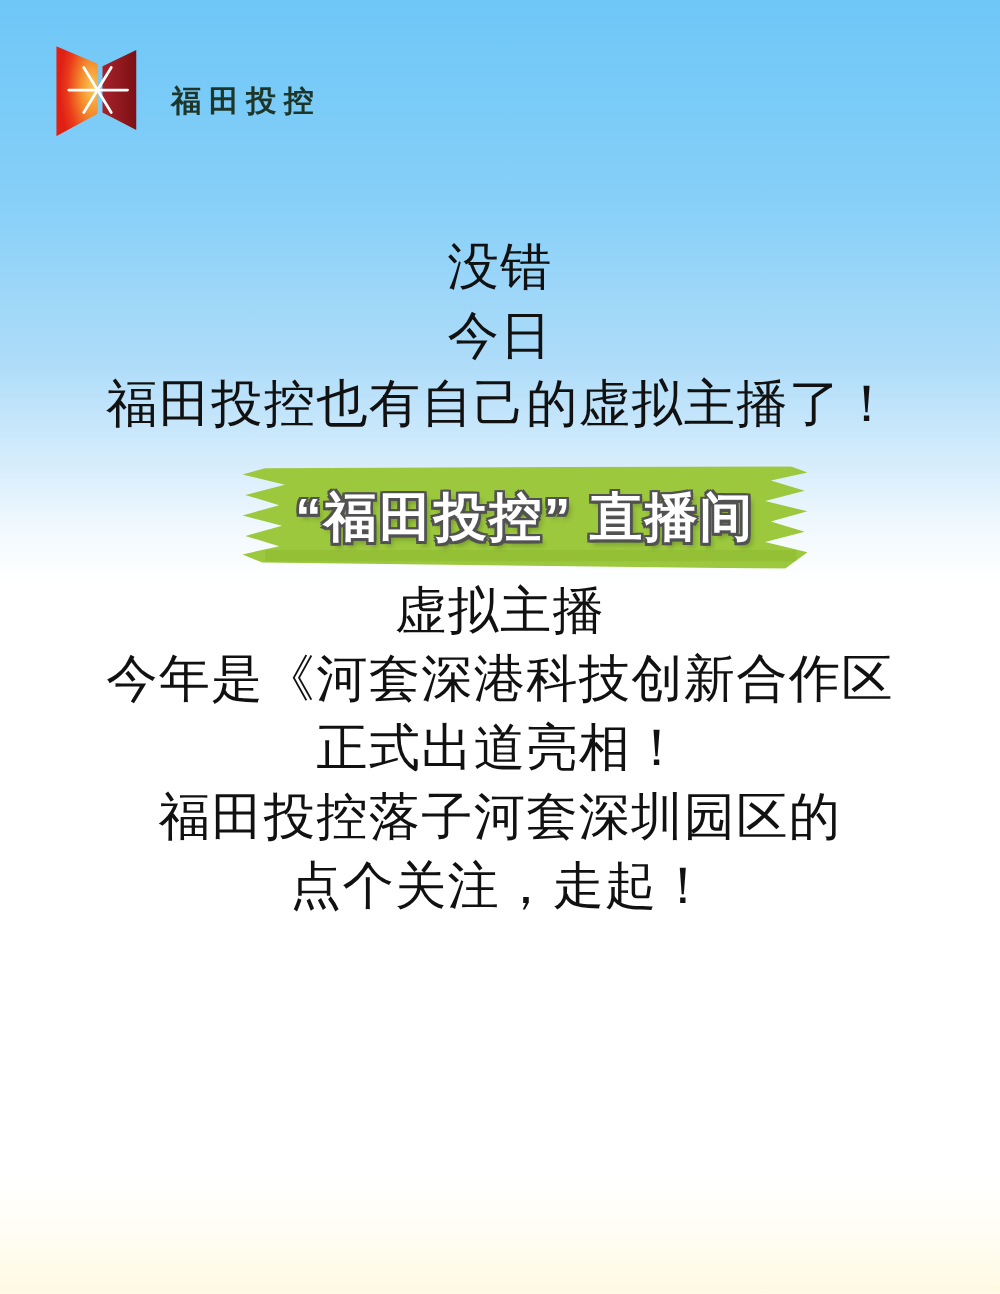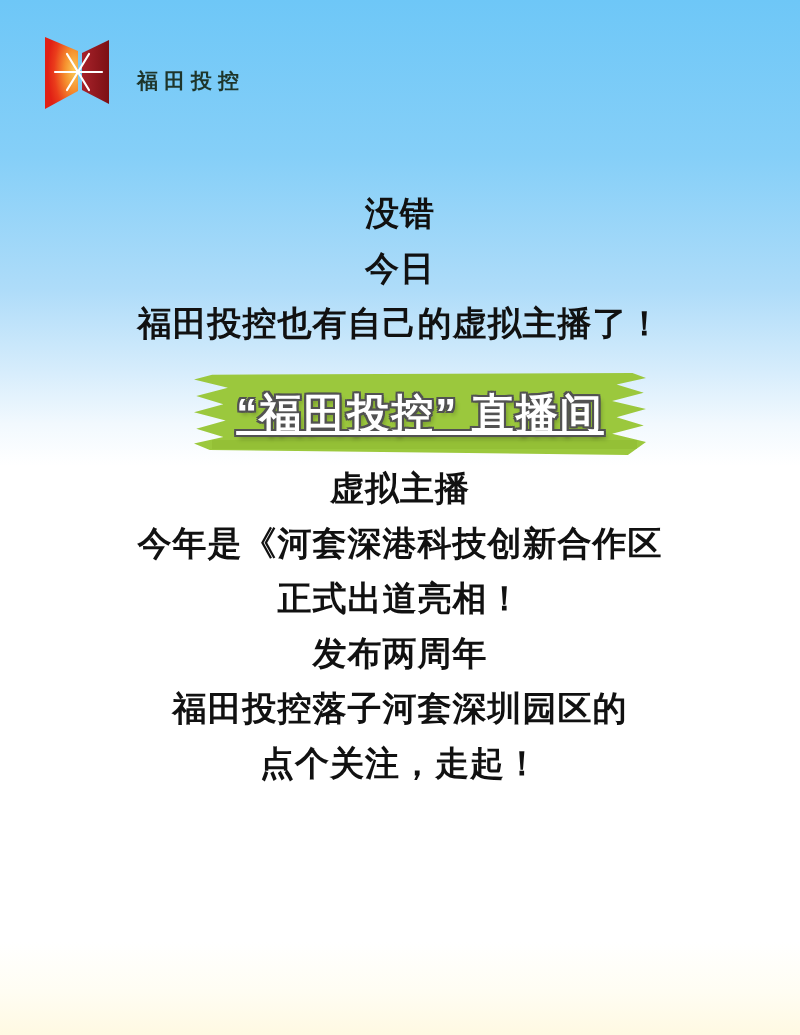--- a/index.html
+++ b/index.html
@@ -32,39 +32,39 @@
     align-items: center;
   }
   .brand-mark {
     width: 68px;
     height: 76px;
     display: block;
   }
   .brand-word {
     margin-left: 24px;
     margin-top: 16px;
-    font-size: 21px;
+    font-size: 24px;
     font-weight: 900;
     letter-spacing: 6px;
     color: #1e352a;
   }
 
   
   .poster {
     position: absolute;
     top: 186px;
     left: 0;
     width: 800px;
     text-align: center;
   }
   .line {
     height: 55px;
     line-height: 55px;
-    font-size: 34px;
-    font-weight: 700;
+    font-size: 41px;
+    font-weight: 400;
     color: #111111;
     letter-spacing: 1px;
     white-space: nowrap;
   }
 
   
   .banner-wrap {
     position: relative;
     width: 452px;
     height: 82px;
@@ -104,21 +104,20 @@
     font-weight: 900;
     color: #ffffff;
     letter-spacing: 2px;
     white-space: nowrap;
     text-shadow:
       -2px -2px 0 #525252,  2px -2px 0 #525252,
       -2px  2px 0 #525252,  2px  2px 0 #525252,
       -2px  0   0 #525252,  2px  0   0 #525252,
        0   -2px 0 #525252,  0    2px 0 #525252,
        3px  4px 4px rgba(0,0,0,0.25);
-    text-decoration: underline;
   }
 </style>
 </head>
 <body>
 
 <div class="brand">
   <svg class="brand-mark" viewBox="0 0 68 76" xmlns="http://www.w3.org/2000/svg">
     <defs>
       <radialGradient id="glowL" cx="88%" cy="46%" r="80%">
         <stop offset="0%" stop-color="#fbc857"></stop>
@@ -149,17 +148,16 @@
   <div class="line">福田投控也有自己的虚拟主播了！</div>
 
   <div class="banner-wrap">
     <div class="banner"></div>
     <div class="banner-text">“福田投控” 直播间</div>
   </div>
 
   <div class="line">虚拟主播</div>
   <div class="line">今年是《河套深港科技创新合作区</div>
   <div class="line">正式出道亮相！</div>
-  <div class="line">发布两周年</div>
   <div class="line">福田投控落子河套深圳园区的</div>
   <div class="line">点个关注，走起！</div>
 
 </div>
 
 </body></html>

